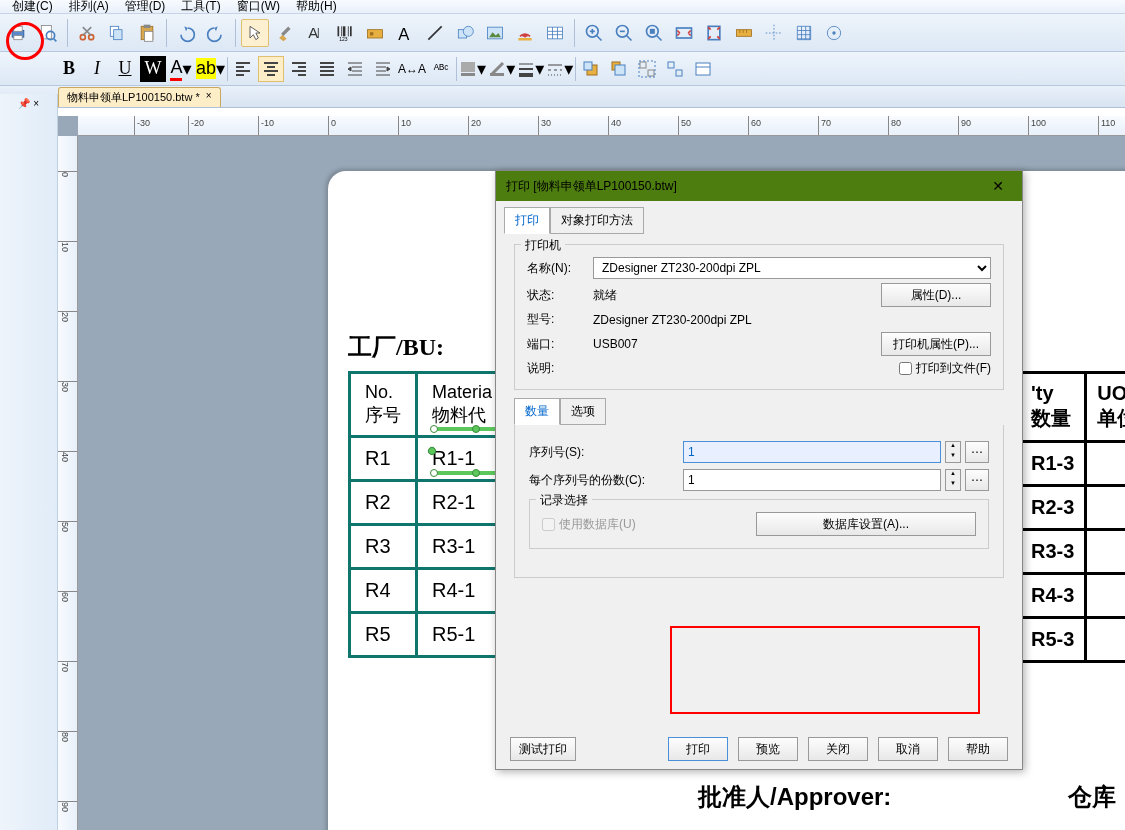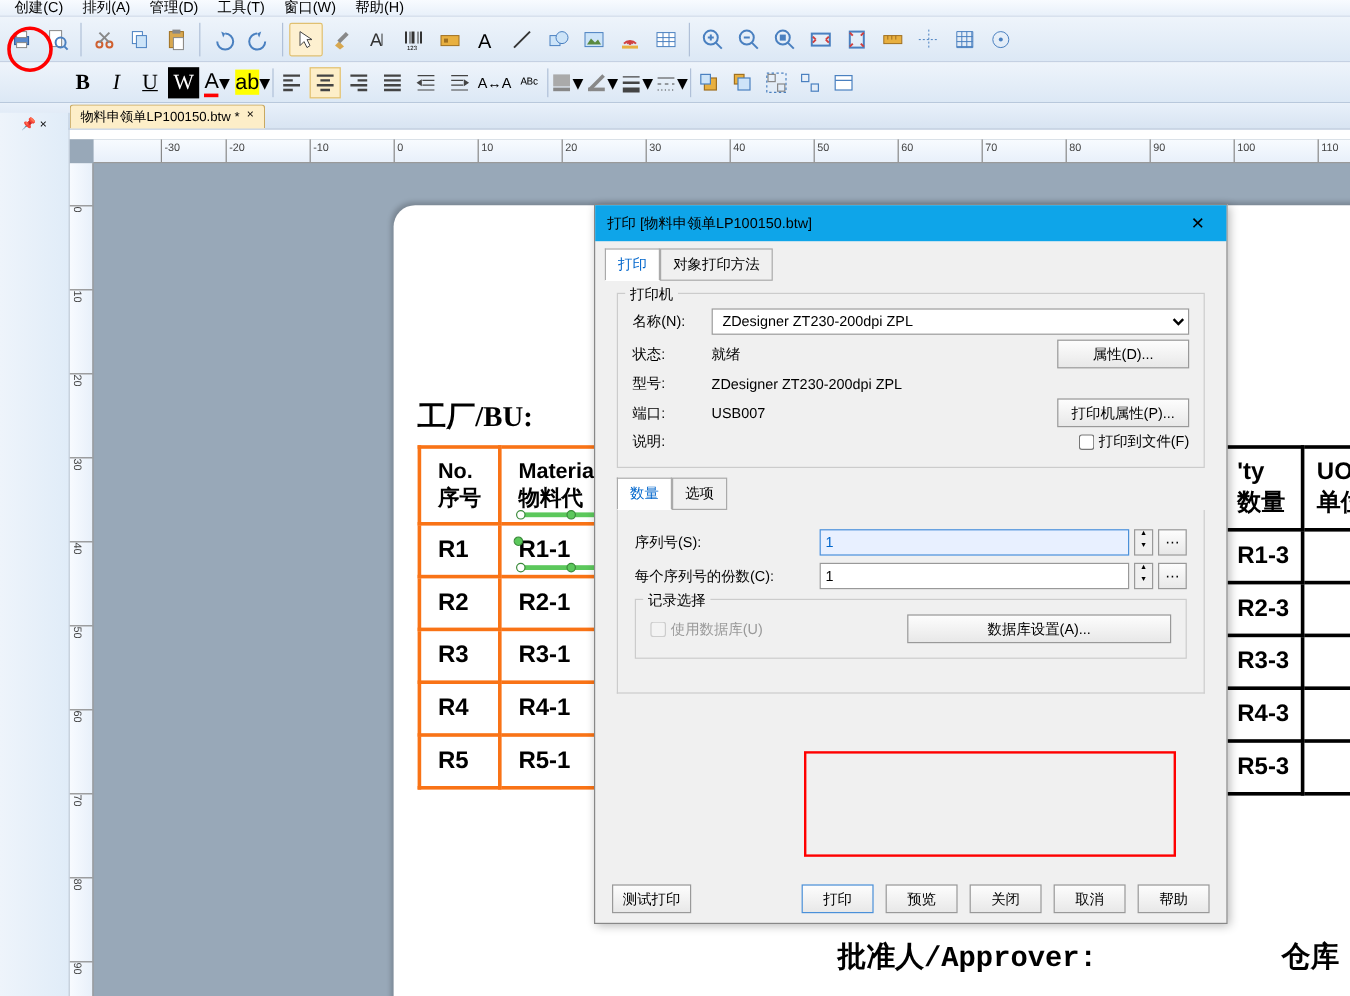--- a/index.html
+++ b/index.html
@@ -20,32 +20,32 @@
 .workspace{position:absolute;left:58px;top:116px;right:0;bottom:0;background:#98a8b8;overflow:hidden}
 .ruler-h{position:absolute;left:20px;top:0;right:0;height:20px;background:linear-gradient(#f8fbff,#e8f0fa);border-bottom:1px solid #999;font-size:9px}
 .ruler-h .tick{position:absolute;top:0;height:100%;border-left:1px solid #888}
 .ruler-h .tick span{font-size:9px;color:#444;position:absolute;top:2px;left:2px}
 .ruler-v{position:absolute;left:0;top:20px;width:20px;bottom:0;background:linear-gradient(90deg,#f8fbff,#e8f0fa);border-right:1px solid #999}
 .ruler-v .tick{position:absolute;left:0;width:100%;border-top:1px solid #888}
 .ruler-v .tick span{font-size:9px;color:#444;position:absolute;left:2px;top:0;writing-mode:vertical-lr}
 .canvas{position:absolute;left:270px;top:55px;width:1200px;height:900px;background:#fff;border-radius:18px 0 0 0;box-shadow:-2px -2px 4px rgba(0,0,0,.2)}
 .bu-label{position:absolute;left:20px;top:160px;font-size:24px;font-weight:bold;font-family:"SimSun",serif}
 .datatable{position:absolute;left:20px;top:200px;border-collapse:collapse}
-.datatable td,.datatable th{border:3px solid #f97316;padding:8px 14px;font-size:20px;font-family:"Arial",sans-serif;font-weight:bold;text-align:left;height:44px}
+.datatable td,.datatable th{border:3px solid #0f766e;padding:8px 14px;font-size:20px;font-family:"Arial",sans-serif;font-weight:normal;text-align:left;height:44px}
 .datatable th{font-size:18px}
 .datatable2{position:absolute;left:690px;top:200px;border-collapse:collapse}
 .datatable2 td,.datatable2 th{border:3px solid #000;padding:8px 10px;font-size:20px;font-family:"Arial",sans-serif;font-weight:bold;text-align:left;height:44px}
 .sel-box{position:absolute;left:106px;top:258px;width:84px;height:44px;pointer-events:none}
 .sel-box .h{position:absolute;width:8px;height:8px;background:#fff;border:1px solid #3a8a3a;border-radius:50%}
 .sel-box .bar{position:absolute;background:#5cc85c}
 .req-label{position:absolute;left:20px;top:610px;font-size:24px;font-weight:bold;font-family:"SimSun",serif}
-.appr-label{position:absolute;left:370px;top:610px;font-size:24px;font-weight:bold;font-family:Liberation Mono, monospace}
+.appr-label{position:absolute;left:370px;top:610px;font-size:24px;font-weight:bold;font-family:Liberation Sans, sans-serif}
 .stock-label{position:absolute;left:740px;top:610px;font-size:24px;font-weight:bold;font-family:"SimSun",serif}
 .dialog{position:absolute;left:495px;top:170px;width:528px;height:600px;background:#f0f0f0;border:1px solid #888;box-shadow:2px 2px 8px rgba(0,0,0,.3);z-index:100}
-.dlg-title{height:30px;background:#0ea5e9;display:flex;align-items:center;justify-content:space-between;padding:0 10px;font-size:12px}
+.dlg-title{height:30px;background:#4d7c0f;display:flex;align-items:center;justify-content:space-between;padding:0 10px;font-size:12px}
 .dlg-title .x{font-size:14px;cursor:pointer;padding:2px 8px}
 .dlg-tabs{display:flex;padding:6px 8px 0 8px;gap:0}
 .dlg-tab{padding:4px 10px;border:1px solid #aaa;background:#f0f0f0;cursor:pointer;font-size:12px;position:relative}
 .dlg-tab.active{background:#fff;border-bottom:1px solid #fff;z-index:2;color:#0066cc}
 .dlg-body{padding:10px 18px}
 .fieldset{border:1px solid #ccc;padding:8px 12px;margin-bottom:8px;position:relative}
 .fieldset .legend{position:absolute;top:-8px;left:6px;background:#f0f0f0;padding:0 4px;font-size:12px}
 .prow{display:flex;align-items:center;margin:4px 0;font-size:12px;gap:6px}
 .prow .lbl{width:60px}
 .prow .val{flex:1}

